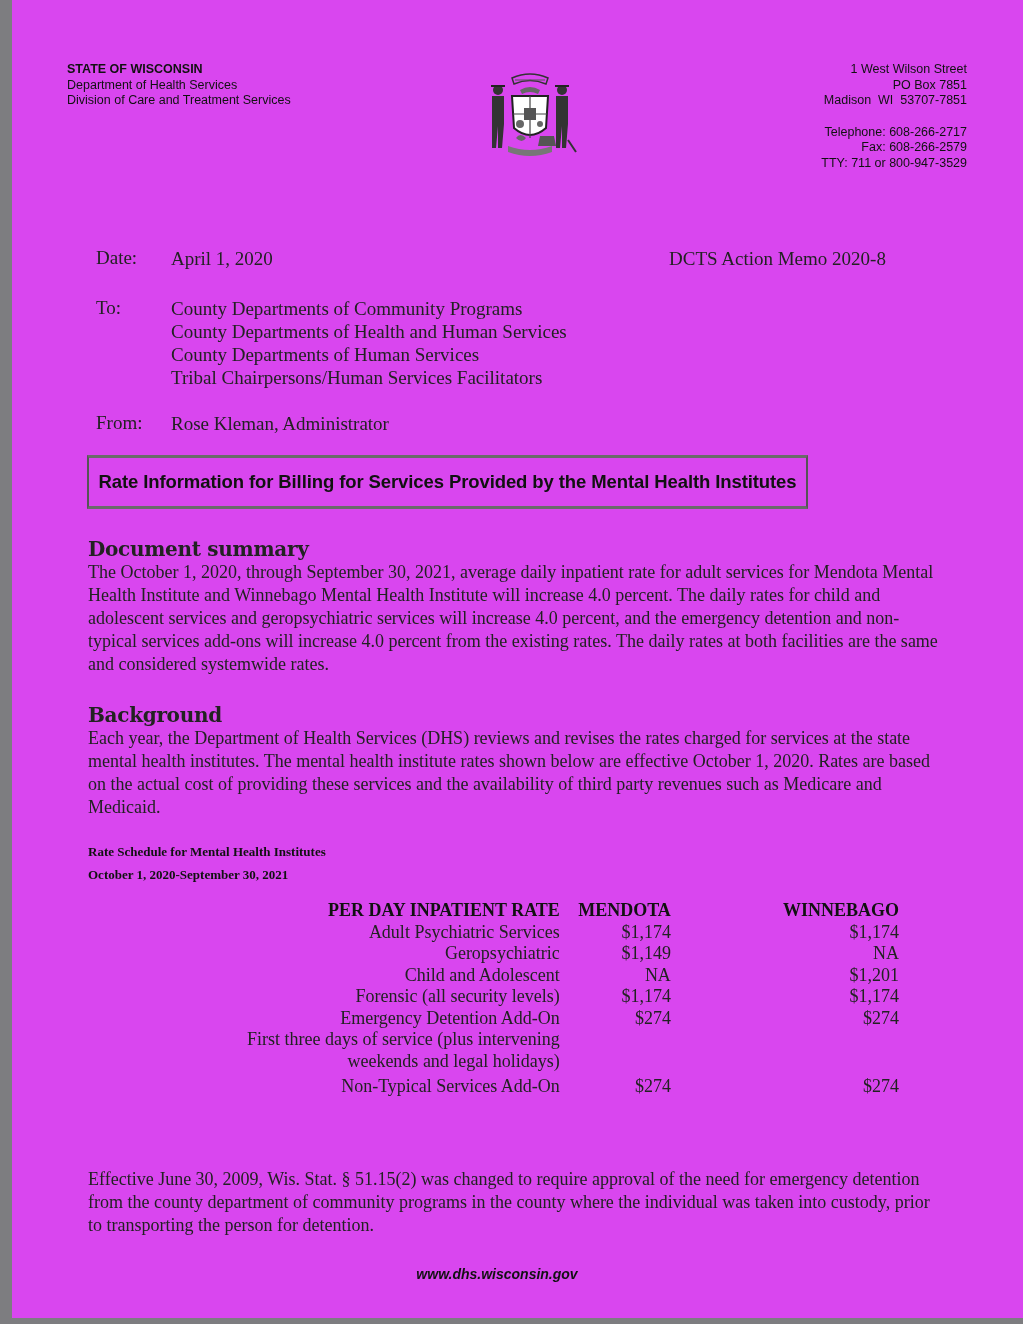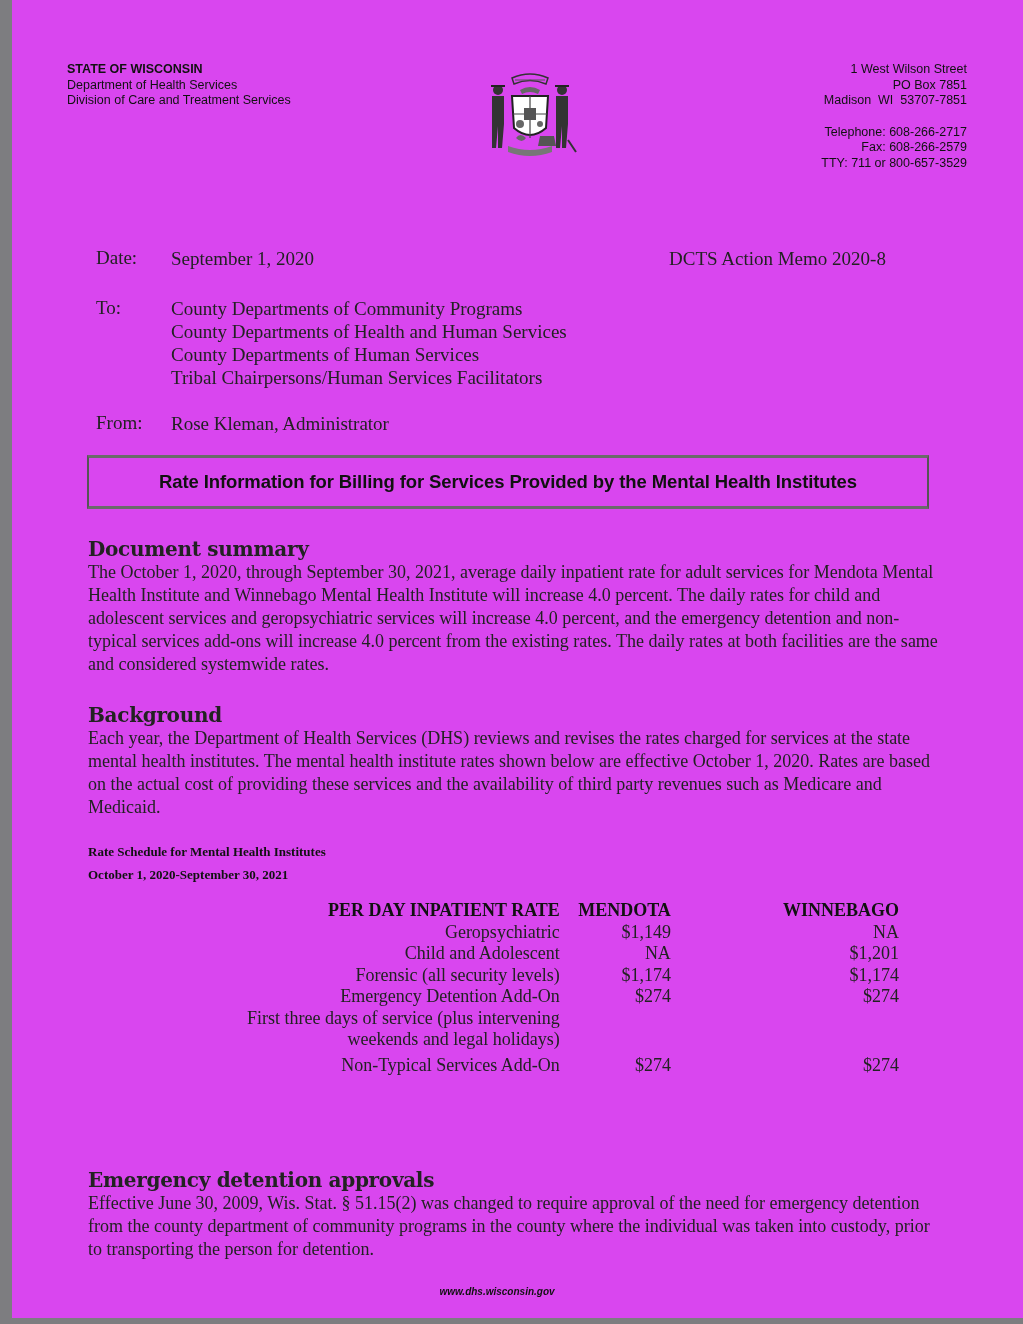--- a/index.html
+++ b/index.html
@@ -26,21 +26,21 @@
     .memo-val { font-size: 19px; color: #222; line-height: 23px; }
     .lbl-date { left: 84px; top: 247px; }
     .val-date { left: 159px; top: 247px; }
     .memo-no { left: 657px; top: 247px; }
     .lbl-to { left: 84px; top: 297px; }
     .val-to { left: 159px; top: 297px; }
     .lbl-from { left: 84px; top: 412px; }
     .val-from { left: 159px; top: 412px; }
 
     .title-box {
-      left: 75px; top: 455px; width: 842px; height: 54px;
+      left: 75px; top: 455px; width: 721px; height: 54px;
       border: 2px solid #555;
       border-top: 3px solid #6a6a6a; border-bottom: 3px solid #6a6a6a;
       display: flex; align-items: center; justify-content: center;
       box-sizing: border-box;
     }
     .title-box span { font-family: "Liberation Sans", sans-serif; font-weight: bold; font-size: 18.5px; color: #111; letter-spacing: -0.1px; }
 
     .section { left: 76px; width: 850px; }
     .section h2 { margin: 0; font-family: "DejaVu Serif", serif; font-weight: bold; font-size: 20px; line-height: 24px; color: #222; letter-spacing: -0.3px; }
     .section p { margin: 0; font-size: 18px; line-height: 23px; color: #222; }
@@ -54,21 +54,21 @@
     .rate-table td, .rate-table th { padding: 0; line-height: 21.5px; vertical-align: top; }
     .rate-table th { font-weight: bold; text-align: left; color: #111; }
     .rate-table .c-name { width: 450px; text-align: right; }
     .rate-table .c-mendota { width: 112px; text-align: right; }
     .rate-table .c-spacer { width: 108px; }
     .rate-table .c-winnebago { width: 126px; text-align: right; }
     .rate-table th.c-mendota, .rate-table th.c-winnebago { text-align: right; }
     .rate-table .sub { padding-left: 29px; }
     .rate-table tr.gap td { height: 4px; line-height: 4px; }
 
-    .footer-url { left: 0; width: 970px; top: 1266px; text-align: center; font-family: "Liberation Sans", sans-serif; font-style: italic; font-weight: bold; font-size: 10px; color: #111; margin-top: 20px; }
+    .footer-url { left: 0; width: 970px; top: 1266px; text-align: center; font-family: "Liberation Sans", sans-serif; font-style: italic; font-weight: bold; font-size: 14px; color: #111; }
   </style>
 </head>
 <body>
 
 <div class="page">
 
   <div class="abs hdr-left">
     <div class="state">STATE OF WISCONSIN</div>
     <div>Department of Health Services</div>
     <div>Division of Care and Treatment Services</div>
@@ -97,25 +97,25 @@
     </svg>
   </div>
 
   <div class="abs hdr-right">
     <div>1 West Wilson Street</div>
     <div>PO Box 7851</div>
     <div style="white-space:pre">Madison  WI  53707-7851</div>
     <div class="gap"></div>
     <div>Telephone: 608-266-2717</div>
     <div>Fax: 608-266-2579</div>
-    <div>TTY: 711 or 800-657-3529</div>
+    <div>TTY: 711 or 800-947-3529</div>
   </div>
 
   <div class="abs memo-label lbl-date">Date:</div>
-  <div class="abs memo-val val-date">September 1, 2020</div>
+  <div class="abs memo-val val-date">April 1, 2020</div>
   <div class="abs memo-val memo-no">DCTS Action Memo 2020-8</div>
 
   <div class="abs memo-label lbl-to">To:</div>
   <div class="abs memo-val val-to">
     <div>County Departments of Community Programs</div>
     <div>County Departments of Health and Human Services</div>
     <div>County Departments of Human Services</div>
     <div>Tribal Chairpersons/Human Services Facilitators</div>
   </div>
 
@@ -145,20 +145,26 @@
     <thead>
       <tr>
         <th class="c-name">PER DAY INPATIENT RATE</th>
         <th class="c-mendota">MENDOTA</th>
         <th class="c-spacer"></th>
         <th class="c-winnebago">WINNEBAGO</th>
       </tr>
     </thead>
     <tbody>
       <tr>
+        <td class="c-name">Adult Psychiatric Services</td>
+        <td class="c-mendota">$1,174</td>
+        <td class="c-spacer"></td>
+        <td class="c-winnebago">$1,174</td>
+      </tr>
+      <tr>
         <td class="c-name">Geropsychiatric</td>
         <td class="c-mendota">$1,149</td>
         <td class="c-spacer"></td>
         <td class="c-winnebago">NA</td>
       </tr>
       <tr>
         <td class="c-name">Child and Adolescent</td>
         <td class="c-mendota">NA</td>
         <td class="c-spacer"></td>
         <td class="c-winnebago">$1,201</td>
@@ -193,19 +199,18 @@
       <tr>
         <td class="c-name">Non-Typical Services Add-On</td>
         <td class="c-mendota">$274</td>
         <td class="c-spacer"></td>
         <td class="c-winnebago">$274</td>
       </tr>
     </tbody>
   </table>
 
   <div class="abs section sec-emergency">
-    <h2>Emergency detention approvals</h2>
     <p>Effective June 30, 2009, Wis. Stat. § 51.15(2) was changed to require approval of the need for emergency detention from the county department of community programs in the county where the individual was taken into custody, prior to transporting the person for detention.</p>
   </div>
 
   <div class="abs footer-url">www.dhs.wisconsin.gov</div>
 
 </div>
 
 </body></html>

